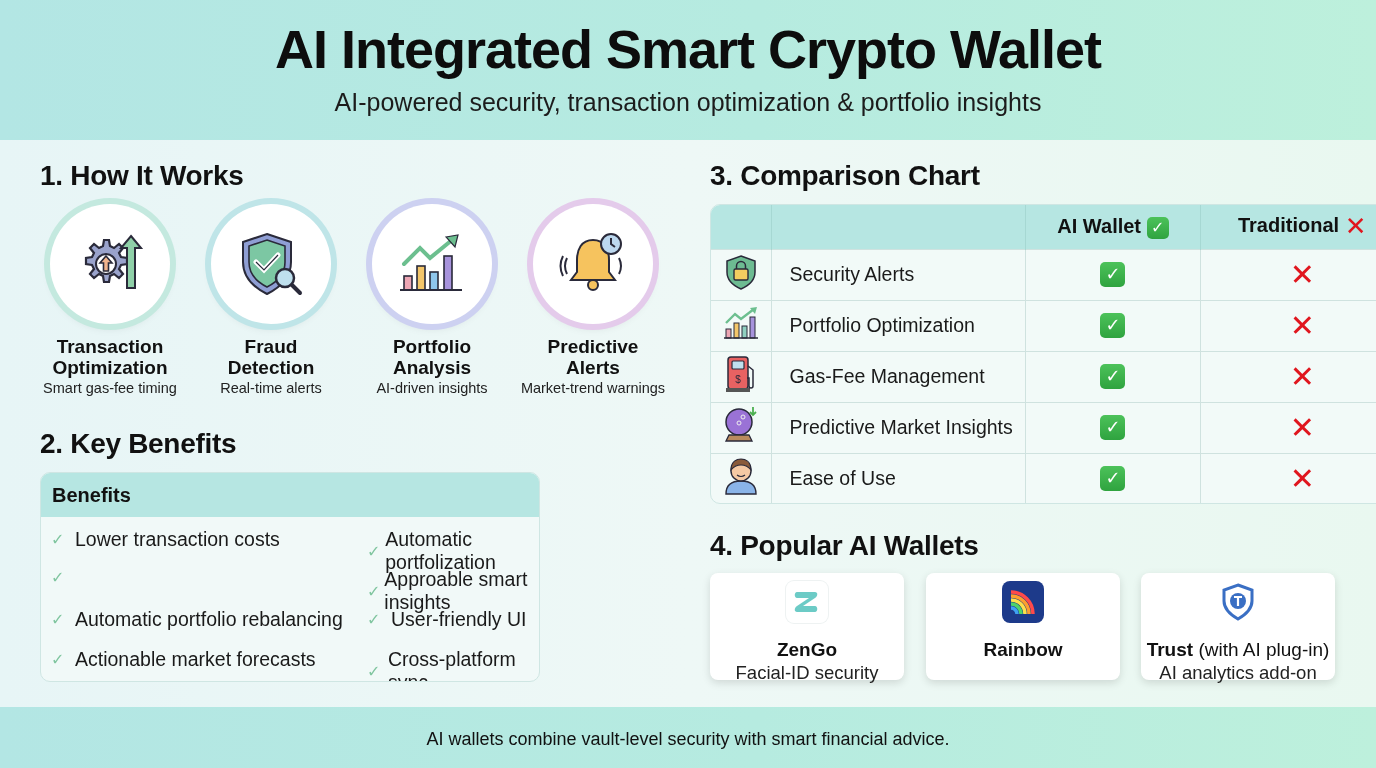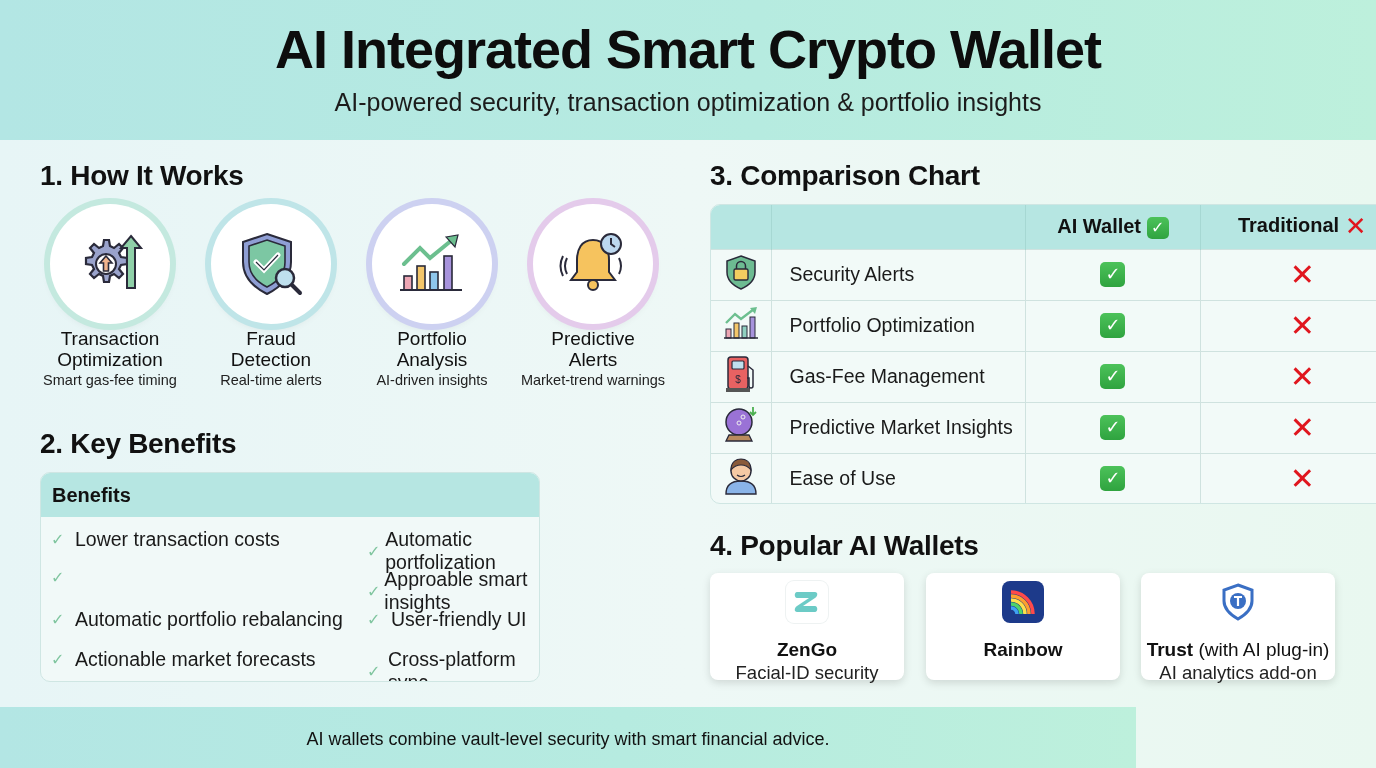--- a/index.html
+++ b/index.html
@@ -27,21 +27,21 @@
     position: absolute; font-size: 28px; font-weight: 700; color: #111; letter-spacing: -0.3px;
   }
   
   .hiw { position: absolute; top: 204px; left: 30px; width: 648px; height: 200px; }
   .hiw-item { position: absolute; top: 0; width: 160px; text-align: center; }
   .hiw-circle {
     width: 120px; height: 120px; margin: 0 auto; border-radius: 50%;
     background: #fff; display: flex; align-items: center; justify-content: center;
     box-shadow: 0 4px 10px rgba(0,0,0,0.10);
   }
-  .hiw-title { margin-top: 4px; font-size: 19px; font-weight: 400; line-height: 21px; color: #111; }
+  .hiw-title { margin-top: 12px; font-size: 19px; font-weight: 700; line-height: 21px; color: #111; }
   .hiw-desc { margin-top: 2px; font-size: 14.5px; color: #222; }
   
   .benefits {
     position: absolute; left: 40px; top: 472px; width: 500px; height: 210px;
     border: 1px solid #cfe6e3; border-radius: 10px; background: #f1f9f8; overflow: hidden;
   }
   .benefits-head {
     height: 44px; background: #b6e6e2; padding-left: 11px;
     font-size: 20px; font-weight: 700; line-height: 44px; color: #111;
   }
@@ -77,21 +77,21 @@
   
   .wcard {
     position: absolute; top: 573px; width: 194px; height: 107px; background: #fff;
     border-radius: 8px; box-shadow: 0 3px 8px rgba(0,0,0,0.13); text-align: center;
   }
   .wcard .logo { width: 42px; height: 42px; margin: 8px auto 0; border-radius: 8px; display: flex; align-items: center; justify-content: center; }
   .wcard .name { margin-top: 16px; font-size: 19px; color: #111; }
   .wcard .name b { font-weight: 700; }
   .wcard .desc { font-size: 18.5px; color: #222; margin-top: 1px; }
   .footer {
-    position: absolute; left: 0; top: 707px; width: 1136px; height: 61px;
+    position: absolute; left: 0; top: 707px; width: 1376px; height: 61px;
     background: linear-gradient(90deg, #b3e6e4 0%, #b6ebe0 55%, #bdf0dc 100%);
     text-align: center; font-size: 18px; line-height: 64px; color: #111;
   }
 </style>
 </head>
 <body>
 
 <div class="header">
   <h1>AI Integrated Smart Crypto Wallet</h1>
   <div class="sub">AI-powered security, transaction optimization &amp; portfolio insights</div>

